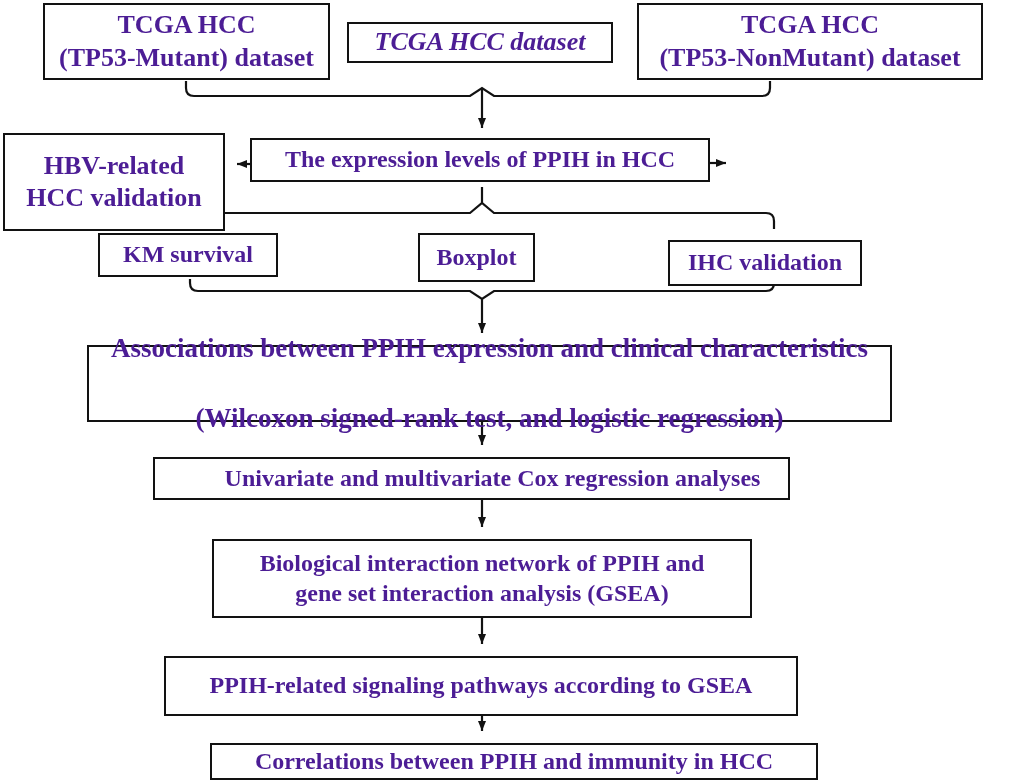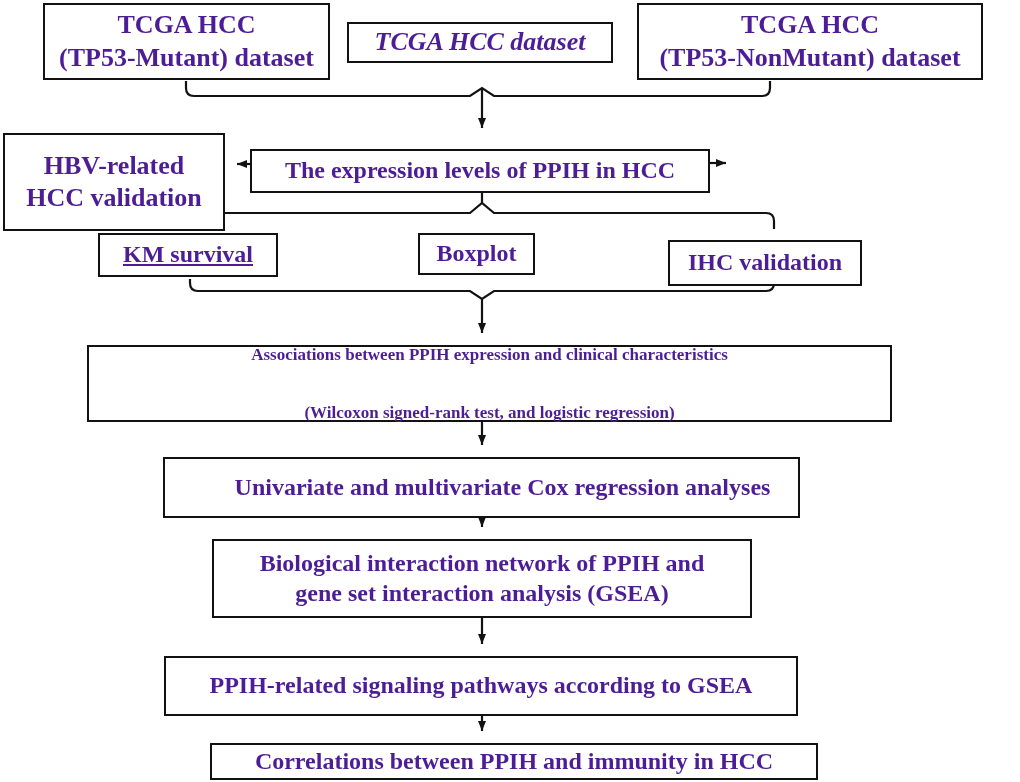--- a/index.html
+++ b/index.html
@@ -20,21 +20,21 @@
     display:flex;
     flex-direction:column;
     align-items:center;
     justify-content:center;
     text-align:center;
     font-weight:bold;
     line-height:1.24;
   }
   .fs26{font-size:26px;}
   .fs24{font-size:24px;}
-  .fs23{font-size:17px;gap:36px;}
+  .fs23{font-size:27px;gap:36px;}
   .node .l{display:block;white-space:nowrap;}
 </style>
 </head>
 <body>
 
 <div id="stage">
 
   <svg class="connectors" width="1020" height="782" viewBox="0 0 1020 782">
     <defs>
       <marker id="ah" markerUnits="userSpaceOnUse" markerWidth="12" markerHeight="10" refX="10" refY="4" orient="auto">
@@ -71,43 +71,43 @@
   <div class="node fs26" style="left:637px;top:3px;width:346px;height:77px;">
     <span class="l">TCGA HCC</span>
     <span class="l">(TP53-NonMutant) dataset</span>
   </div>
 
   <div class="node fs26" style="left:3px;top:125px;width:222px;height:98px;margin-top:8px;">
     <span class="l">HBV-related</span>
     <span class="l">HCC validation</span>
   </div>
 
-  <div class="node fs24" style="left:250px;top:149px;width:460px;height:44px;">
+  <div class="node fs24" style="left:250px;top:138px;width:460px;height:44px;">
     <span class="l">The expression levels of PPIH in HCC</span>
   </div>
 
 
-  <div class="node fs24" style="left:98px;top:233px;width:180px;height:44px;text-decoration:underline;">
+  <div class="node fs24" style="left:98px;top:233px;width:180px;height:44px;">
     <span class="l">KM survival</span>
   </div>
 
-  <div class="node fs24" style="left:418px;top:233px;width:117px;height:42px;">
+  <div class="node fs24" style="left:418px;top:233px;width:117px;height:49px;">
     <span class="l">Boxplot</span>
   </div>
 
   <div class="node fs24" style="left:668px;top:232px;width:194px;height:46px;margin-top:8px;">
     <span class="l">IHC validation</span>
   </div>
 
   <div class="node fs23" style="left:87px;top:345px;width:805px;height:77px;">
     <span class="l">Associations between PPIH expression and clinical characteristics</span>
     <span class="l">(Wilcoxon signed-rank test, and logistic regression)</span>
   </div>
 
-  <div class="node fs24" style="left:163px;top:457px;width:637px;height:61px;padding-left:42px;">
+  <div class="node fs24" style="left:153px;top:457px;width:637px;height:43px;padding-left:42px;">
     <span class="l">Univariate and multivariate Cox regression analyses</span>
   </div>
 
   <div class="node fs24" style="left:212px;top:539px;width:540px;height:79px;">
     <span class="l">Biological interaction network of PPIH and</span>
     <span class="l">gene set interaction analysis (GSEA)</span>
   </div>
 
   <div class="node fs24" style="left:164px;top:656px;width:634px;height:60px;">
     <span class="l">PPIH-related signaling pathways according to GSEA</span>

